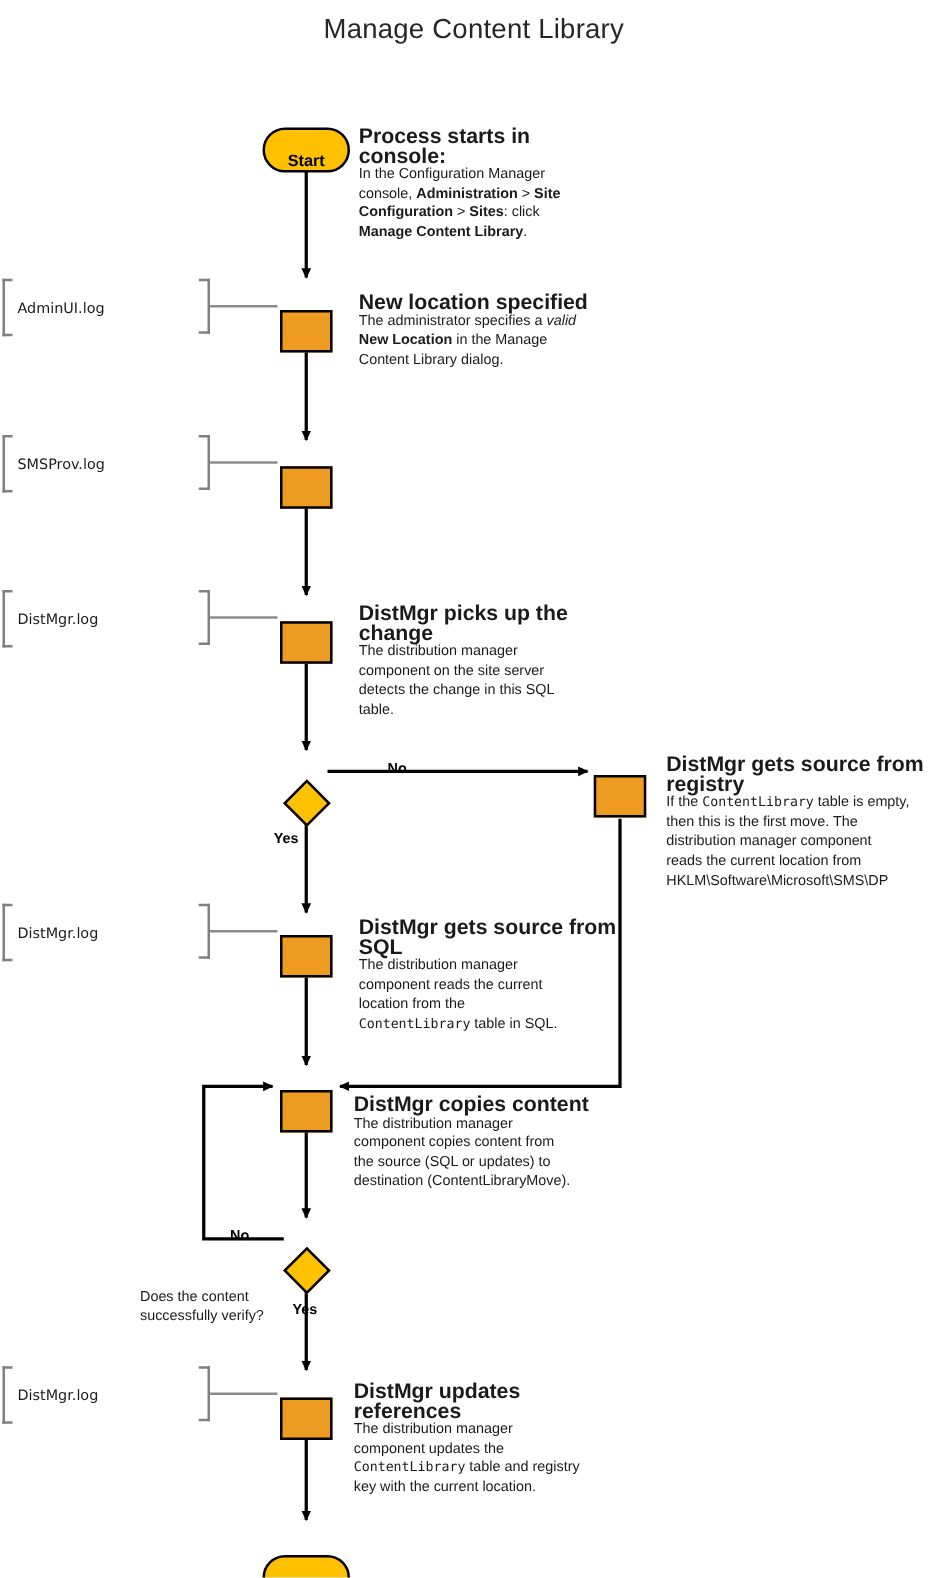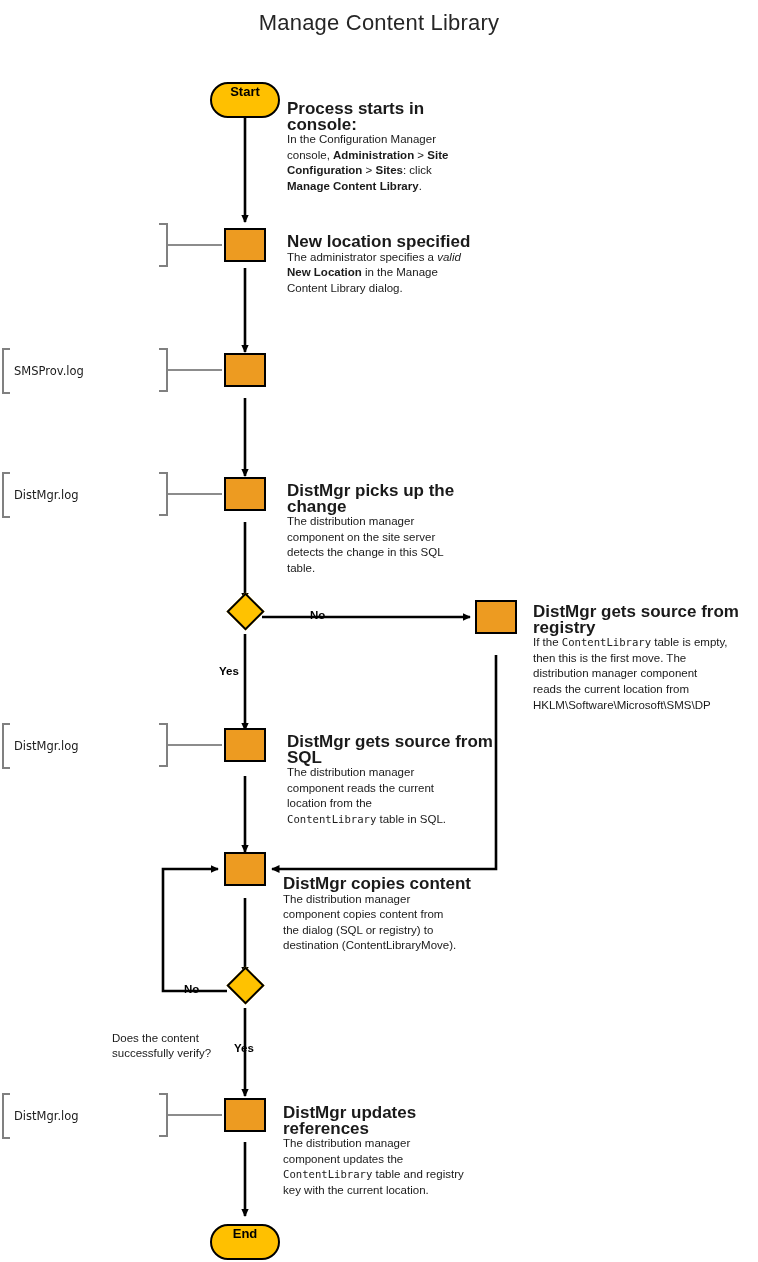--- a/index.html
+++ b/index.html
@@ -39,22 +39,23 @@
     top: 0;
     width: 758px;
     height: 1262px;
     pointer-events: none;
   }
   
   .node {
     position: absolute;
     box-sizing: border-box;
     display: flex;
-    align-items: flex-start;
+    align-items: flex-end;
     justify-content: center;
+    margin-top: 20px;
   }
   .terminator {
     width: 70px;
     height: 36px;
     border: 2.5px solid #000000;
     border-radius: 18px;
     background: #FFC000;
     font-size: 13px;
     font-weight: bold;
     color: #000000;
@@ -216,20 +217,24 @@
   <div class="node decision" style="left:226px; top:972px;">
     <div class="dia"></div>
   </div>
 
   <div class="node process" style="left:224px; top:1098px;"></div>
 
   <div class="node terminator" style="left:210px; top:1224px;">
     <span>End</span>
   </div>
 
+  <div class="logwrap" style="left:2px; top:220px;">
+    <div class="brk"></div>
+    <div class="logtext">AdminUI.log</div>
+  </div>
   <div class="rbrk" style="left:159px; top:223px;"></div>
 
   <div class="logwrap" style="left:2px; top:345px;">
     <div class="brk"></div>
     <div class="logtext">SMSProv.log</div>
   </div>
   <div class="rbrk" style="left:159px; top:348px;"></div>
 
   <div class="logwrap" style="left:2px; top:469px;">
     <div class="brk"></div>
@@ -287,21 +292,21 @@
     <span class="bd">The distribution manager</span>
     <span class="bd">component reads the current</span>
     <span class="bd">location from the</span>
     <span class="bd"><span class="mono">ContentLibrary</span><span> table in SQL.</span></span>
   </div>
 
   <div class="desc" style="left:283px; top:876px; width:225px;">
     <span class="hd">DistMgr copies content</span>
     <span class="bd">The distribution manager</span>
     <span class="bd">component copies content from</span>
-    <span class="bd">the dialog (SQL or registry) to</span>
+    <span class="bd">the source (SQL or updates) to</span>
     <span class="bd">destination (ContentLibraryMove).</span>
   </div>
 
   <div class="desc" style="left:283px; top:1105px; width:215px;">
     <span class="hd">DistMgr updates references</span>
     <span class="bd">The distribution manager</span>
     <span class="bd">component updates the</span>
     <span class="bd"><span class="mono">ContentLibrary</span><span> table and registry</span></span>
     <span class="bd">key with the current location.</span>
   </div>

